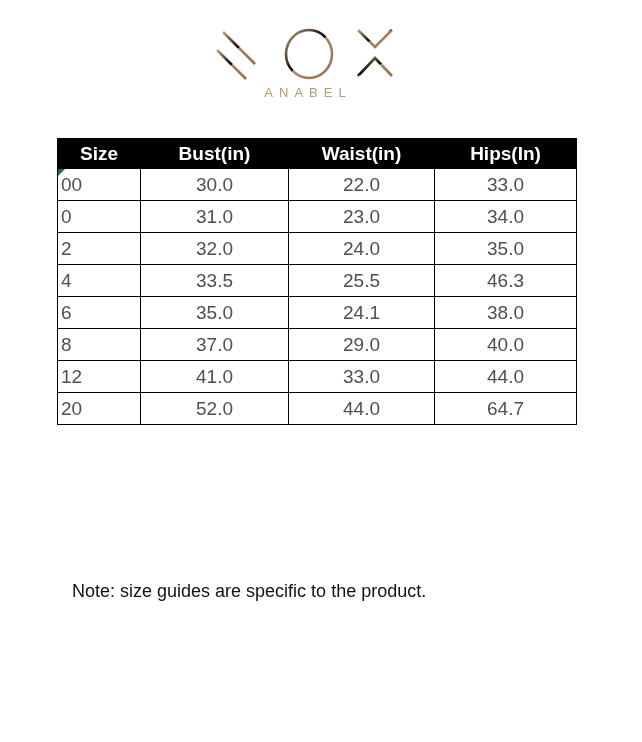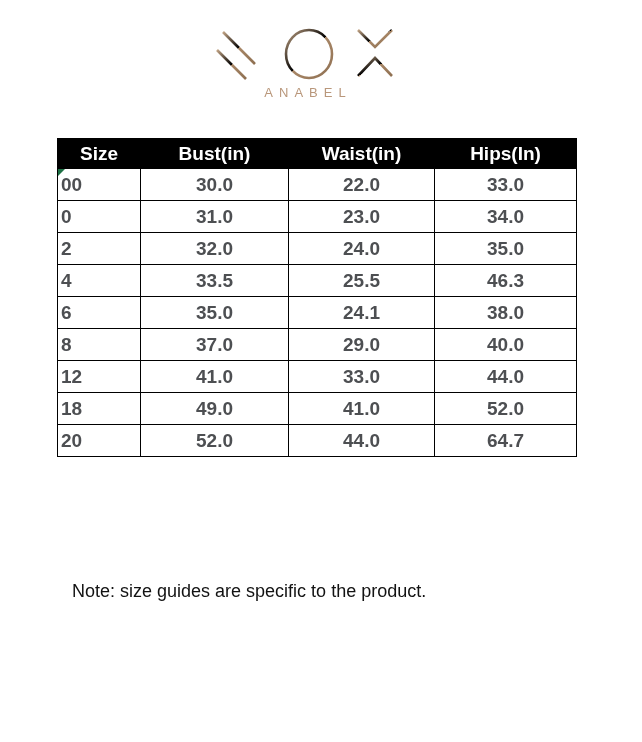--- a/index.html
+++ b/index.html
@@ -56,21 +56,20 @@
   }
   table.size-chart td {
     font-size: 19px;
     color: #4d4f52;
     height: 31px;
     border: 1.5px solid #000000;
     text-align: center;
     vertical-align: middle;
     padding: 0;
     background: #ffffff;
-    font-weight: bold;
   }
   table.size-chart td.size-cell {
     text-align: left;
     padding-left: 3px;
     position: relative;
   }
   .flag-tri {
     position: absolute;
     top: 0;
     left: 0;
@@ -200,28 +199,20 @@
           <td class="size-cell">
             <span>12</span>
           </td>
           <td>41.0</td>
           <td>33.0</td>
           <td>44.0</td>
         </tr>
 
 
 
-        <tr>
-          <td class="size-cell">
-            <span>18</span>
-          </td>
-          <td>49.0</td>
-          <td>41.0</td>
-          <td>52.0</td>
-        </tr>
 
         <tr>
           <td class="size-cell">
             <span>20</span>
           </td>
           <td>52.0</td>
           <td>44.0</td>
           <td>64.7</td>
         </tr>
       </tbody>

